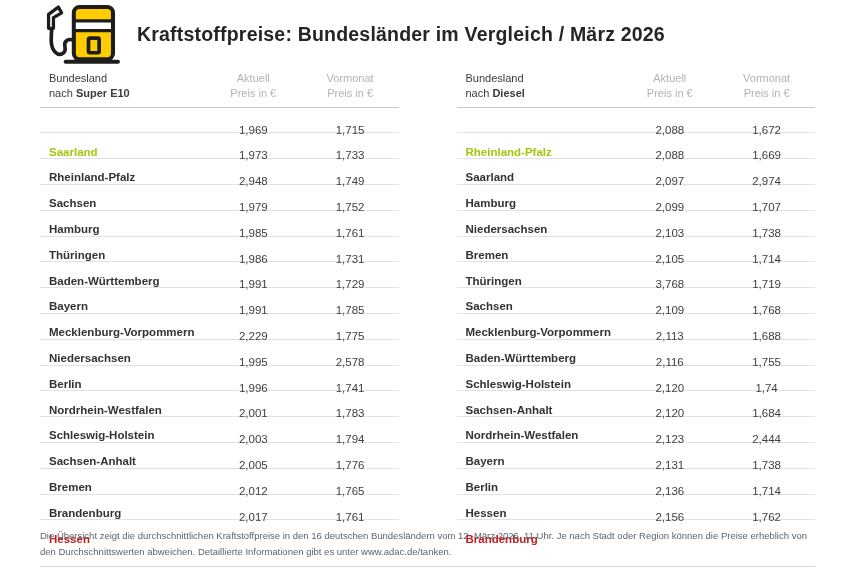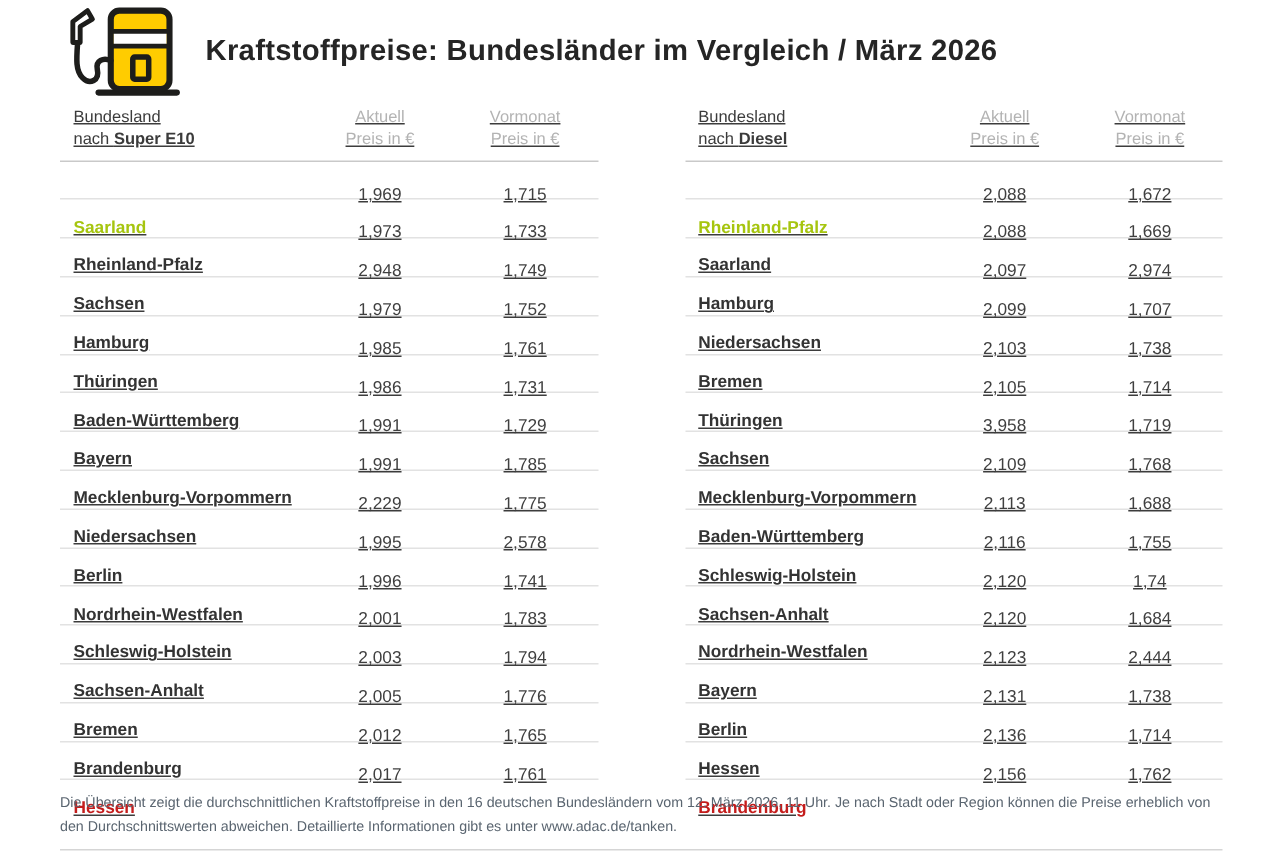--- a/index.html
+++ b/index.html
@@ -12,21 +12,21 @@
   html,body{width:855px;height:573px;background:#ffffff;overflow:hidden;}
   body{font-family:"Liberation Sans",sans-serif;color:#3c3c3c;}
   .page{width:855px;height:573px;padding:0 40px;background:#fff;border-radius:27px;}
 
   
   .header{display:flex;align-items:center;gap:13px;height:66px;padding-top:2px;}
   .pump-icon{width:84px;height:62px;flex:0 0 auto;}
   .title{font-size:19.5px;font-weight:bold;color:#252525;letter-spacing:.2px;}
 
   
-  .tables{display:flex;gap:58px;margin-top:5px;text-decoration:underline;}
+  .tables{display:flex;gap:58px;margin-top:5px;}
   .price-table{flex:1 1 0;min-width:0;}
   .thead{display:grid;grid-template-columns:46% 27% 27%;align-items:end;
          padding-bottom:6px;border-bottom:1px solid #c9c9c9;}
   .th{font-size:11px;line-height:1.35;}
   .th-state{color:#3b3b3b;padding-left:9px;}
   .th-state b{font-weight:bold;margin-top:12px;}
   .th-num{color:#b3b3b3;text-align:center;}
   .row{display:grid;grid-template-columns:46% 27% 27%;align-items:center;
        height:25.8px;border-bottom:1px solid #e2e2e2;}
   .cell{font-size:11.5px;white-space:nowrap;overflow:hidden;}
@@ -228,21 +228,21 @@
           </div>
 
           <div class="row">
             <div class="cell state">Thüringen</div>
             <div class="cell num">2,105</div>
             <div class="cell num">1,714</div>
           </div>
 
           <div class="row">
             <div class="cell state">Sachsen</div>
-            <div class="cell num">3,958</div>
+            <div class="cell num">3,768</div>
             <div class="cell num">1,719</div>
           </div>
 
           <div class="row">
             <div class="cell state">Mecklenburg-Vorpommern</div>
             <div class="cell num">2,109</div>
             <div class="cell num">1,768</div>
           </div>
 
           <div class="row">

